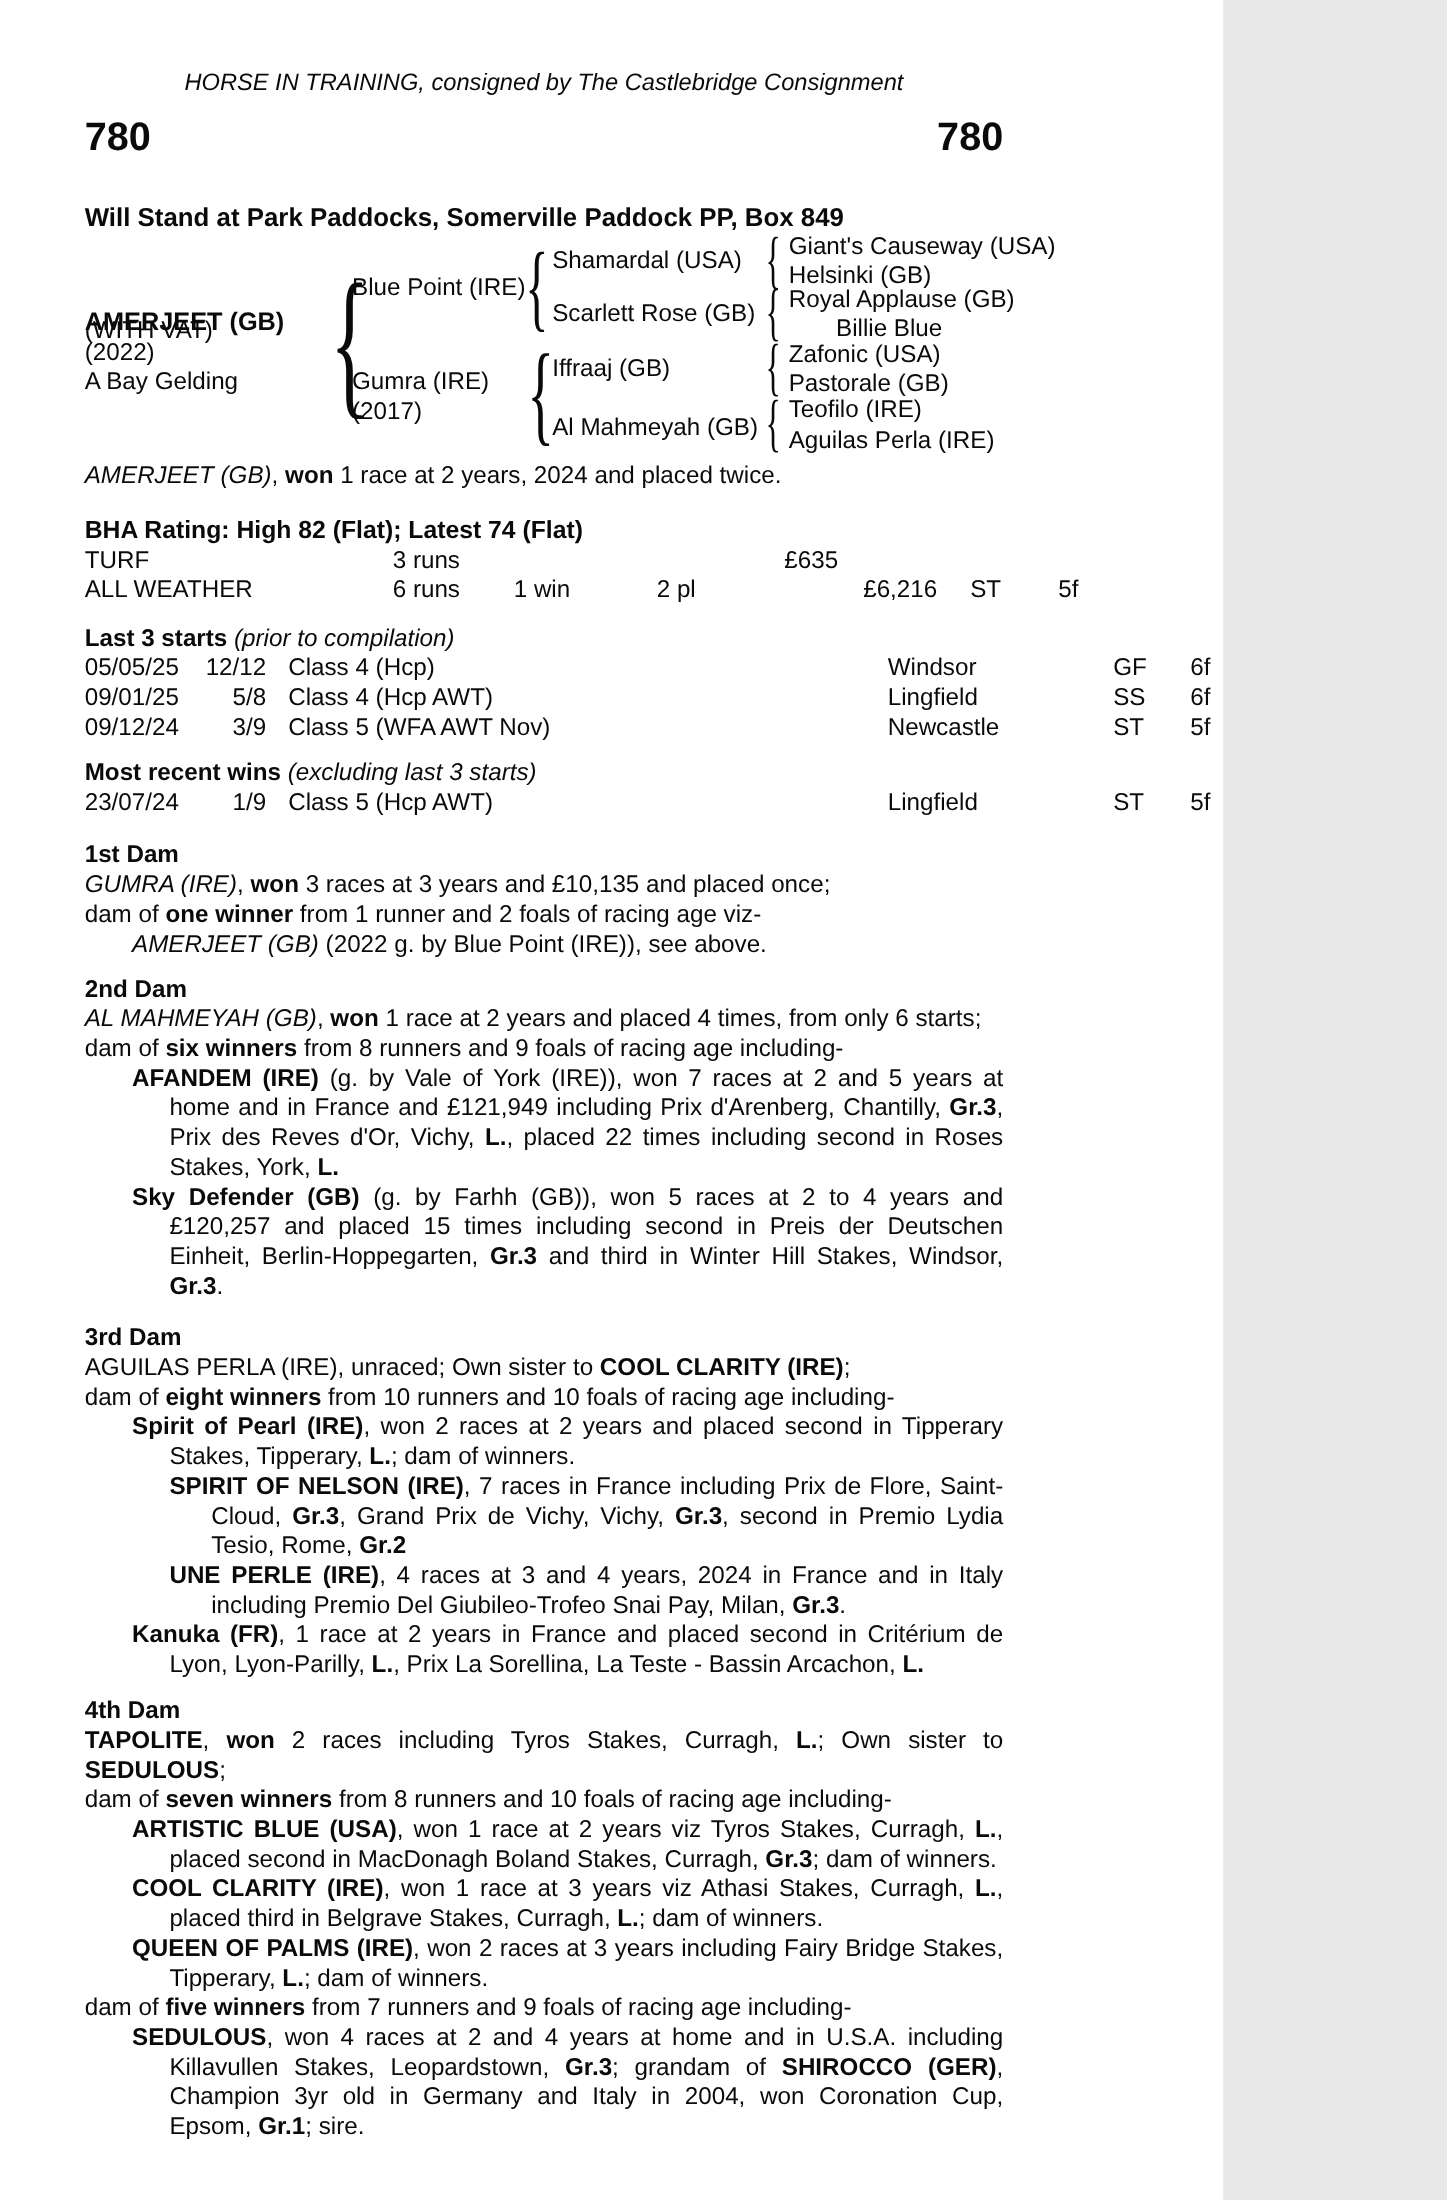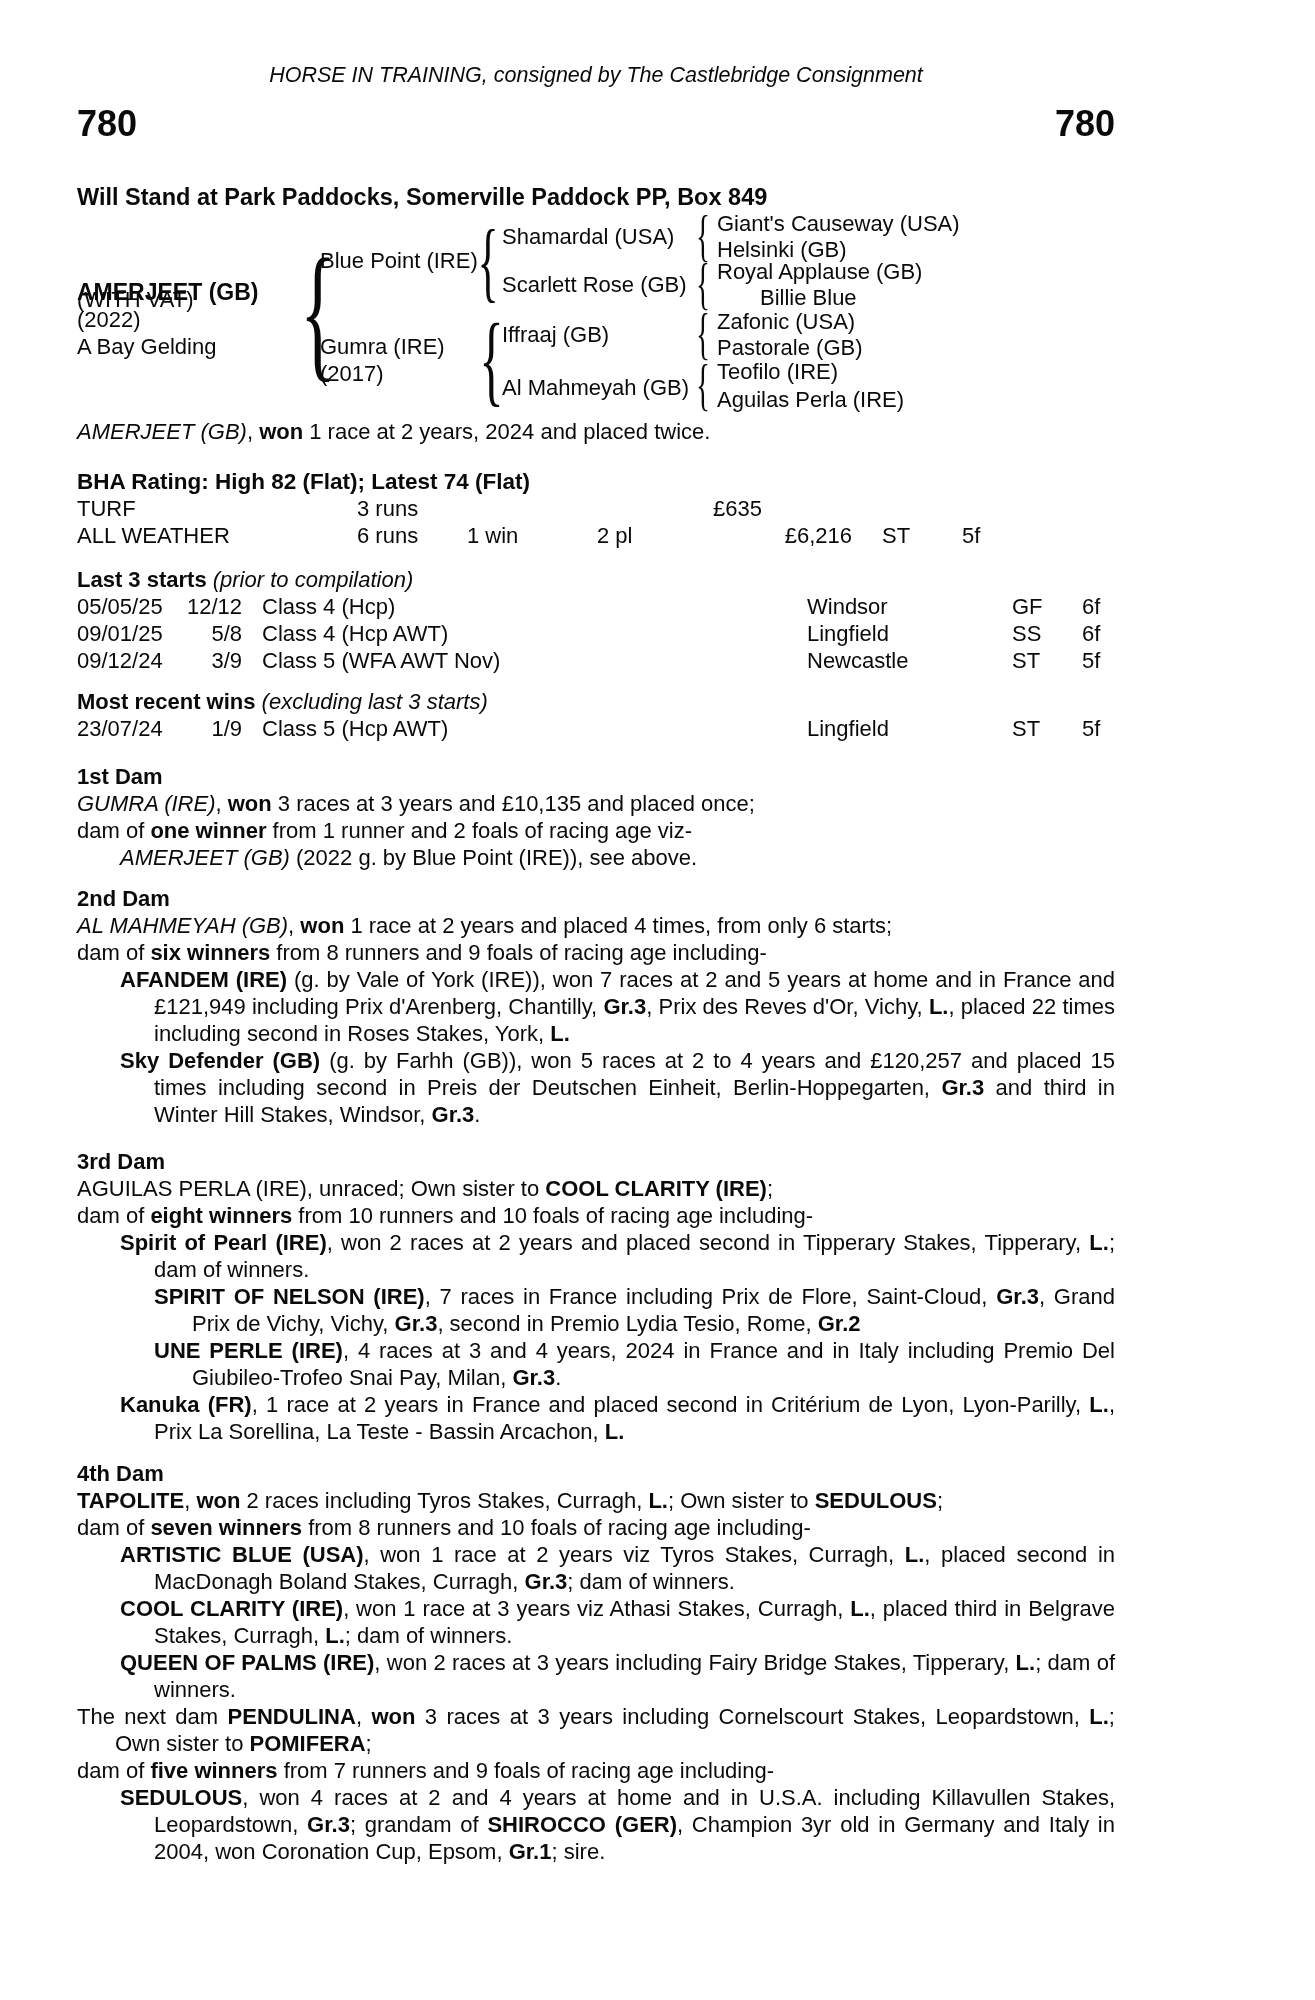--- a/index.html
+++ b/index.html
@@ -1,18 +1,18 @@
 <!DOCTYPE html>
 <html><head>
 <meta charset="utf-8">
 <style>
   html,body{margin:0;padding:0;background:#e8e8e8;}
   .page{
     position:relative;
-    width:1315px;height:2000px;
+    width:1112px;height:2000px;
     background:#ffffff;
     box-sizing:border-box;
     padding:62px 200px 0 77px;
     font-family:"Liberation Sans","DejaVu Sans",sans-serif;
     color:#0a0a0a;
     font-size:22px;
     line-height:27px;
     overflow:hidden;
   }
   .rt-b{font-weight:bold;}
@@ -203,17 +203,16 @@
   <p class="doc prog2"><span class="rt-b">UNE PERLE (IRE)</span><span>, 4 races at 3 and 4 years, 2024 in France and in Italy including Premio Del Giubileo-Trofeo Snai Pay, Milan, </span><span class="rt-b">Gr.3</span><span>.</span></p>
   <p class="doc prog1"><span class="rt-b">Kanuka (FR)</span><span>, 1 race at 2 years in France and placed second in Critérium de Lyon, Lyon-Parilly, </span><span class="rt-b">L.</span><span>, Prix La Sorellina, La Teste - Bassin Arcachon, </span><span class="rt-b">L.</span></p>
 
   <div class="dam-heading mt4">4th Dam</div>
   <p class="doc"><span class="rt-b">TAPOLITE</span><span>, </span><span class="rt-b">won</span><span> 2 races including Tyros Stakes, Curragh, </span><span class="rt-b">L.</span><span>; Own sister to </span><span class="rt-b">SEDULOUS</span><span>;</span></p>
   <p class="doc"><span>dam of </span><span class="rt-b">seven winners</span><span> from 8 runners and 10 foals of racing age including-</span></p>
   <p class="doc prog1"><span class="rt-b">ARTISTIC BLUE (USA)</span><span>, won 1 race at 2 years viz Tyros Stakes, Curragh, </span><span class="rt-b">L.</span><span>, placed second in MacDonagh Boland Stakes, Curragh, </span><span class="rt-b">Gr.3</span><span>; dam of winners.</span></p>
   <p class="doc prog1"><span class="rt-b">COOL CLARITY (IRE)</span><span>, won 1 race at 3 years viz Athasi Stakes, Curragh, </span><span class="rt-b">L.</span><span>, placed third in Belgrave Stakes, Curragh, </span><span class="rt-b">L.</span><span>; dam of winners.</span></p>
   <p class="doc prog1"><span class="rt-b">QUEEN OF PALMS (IRE)</span><span>, won 2 races at 3 years including Fairy Bridge Stakes, Tipperary, </span><span class="rt-b">L.</span><span>; dam of winners.</span></p>
 
-  <p class="doc hang mt5"><span>The next dam </span><span class="rt-b">PENDULINA</span><span>, </span><span class="rt-b">won</span><span> 3 races at 3 years including Cornelscourt Stakes, Leopardstown, </span><span class="rt-b">L.</span><span>; Own sister to </span><span class="rt-b">POMIFERA</span><span>;</span></p>
   <p class="doc"><span>dam of </span><span class="rt-b">five winners</span><span> from 7 runners and 9 foals of racing age including-</span></p>
   <p class="doc prog1"><span class="rt-b">SEDULOUS</span><span>, won 4 races at 2 and 4 years at home and in U.S.A. including Killavullen Stakes, Leopardstown, </span><span class="rt-b">Gr.3</span><span>; grandam of </span><span class="rt-b">SHIROCCO (GER)</span><span>, Champion 3yr old in Germany and Italy in 2004, won Coronation Cup, Epsom, </span><span class="rt-b">Gr.1</span><span>; sire.</span></p>
 
 </div>
 
 </body></html>

